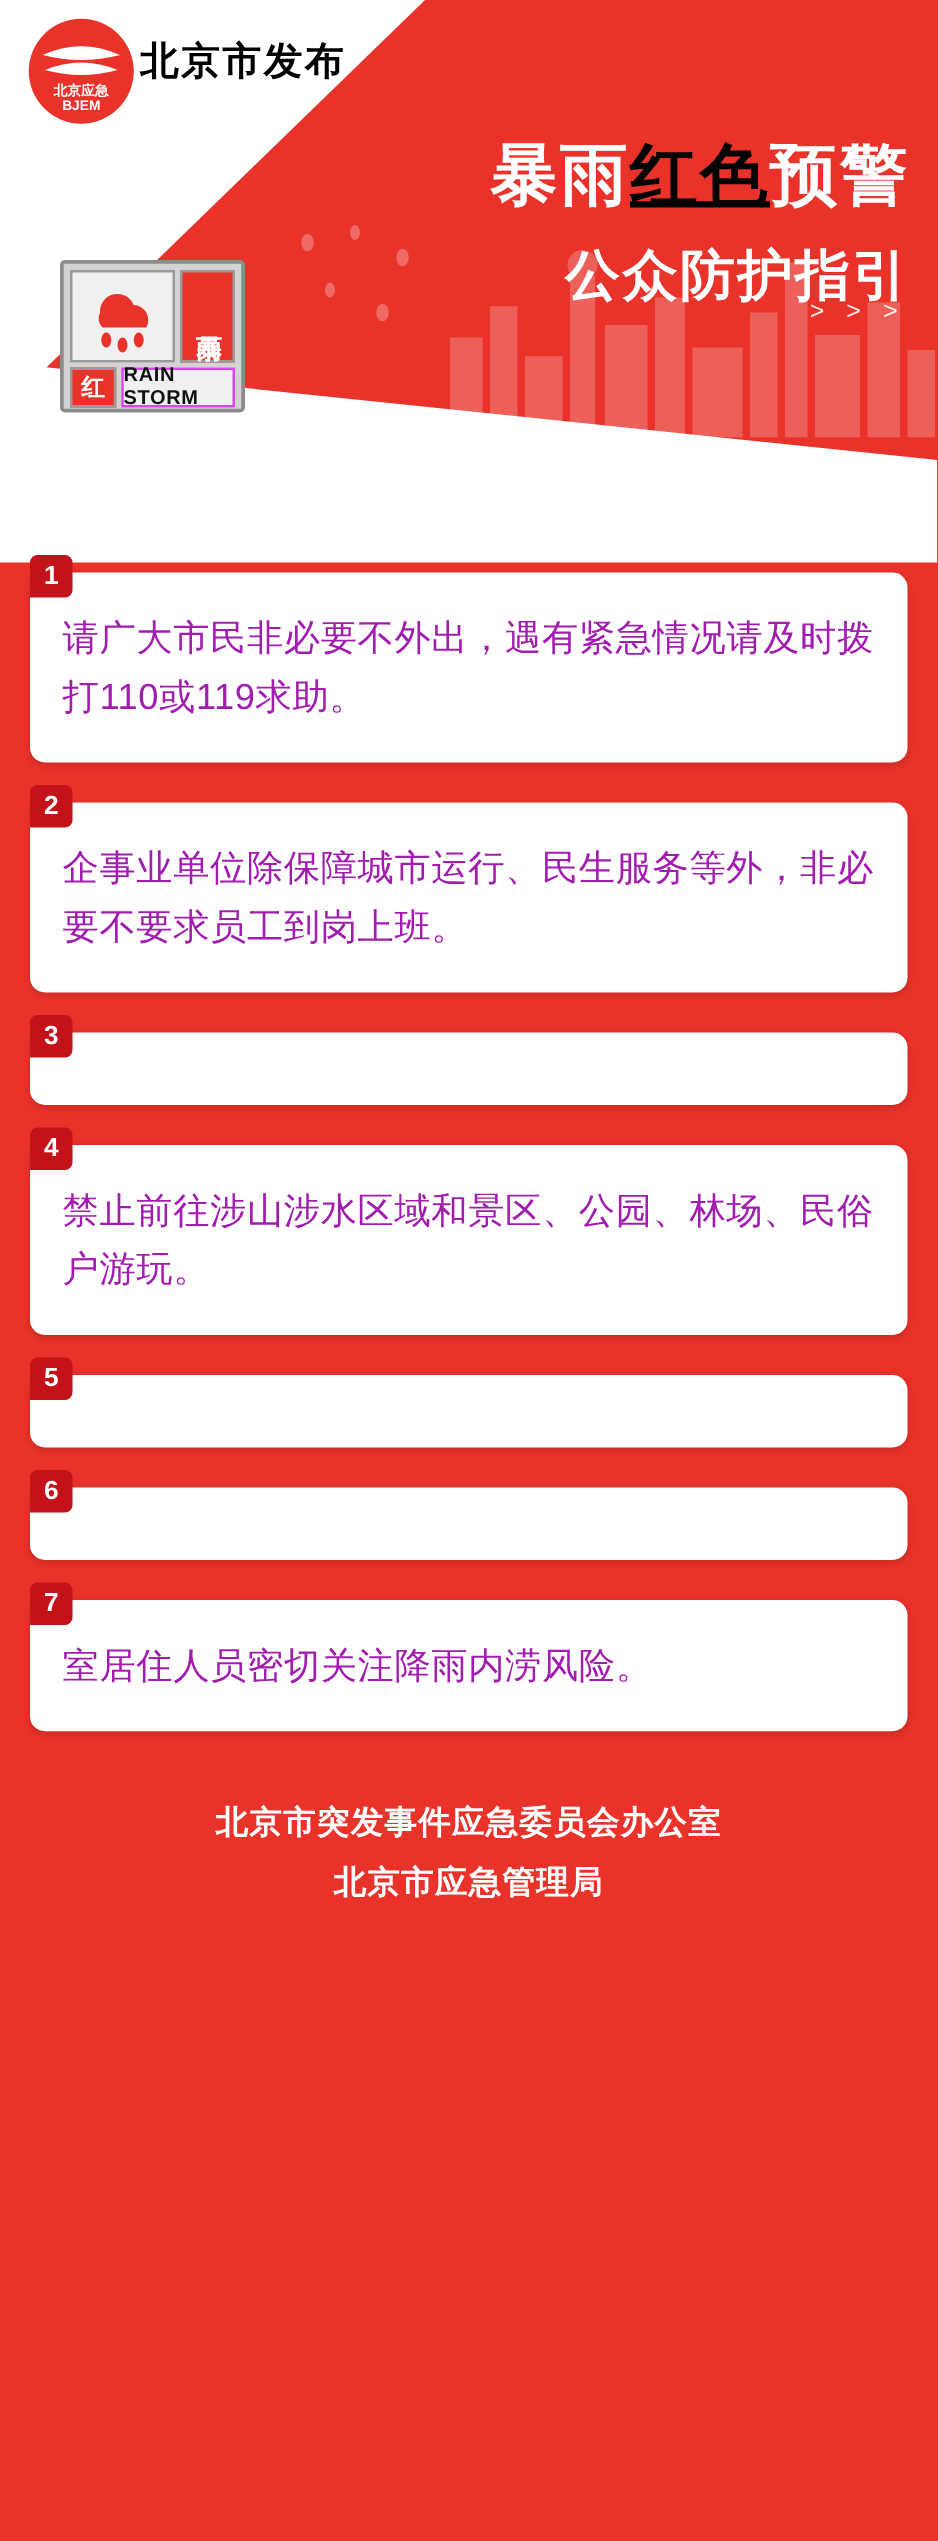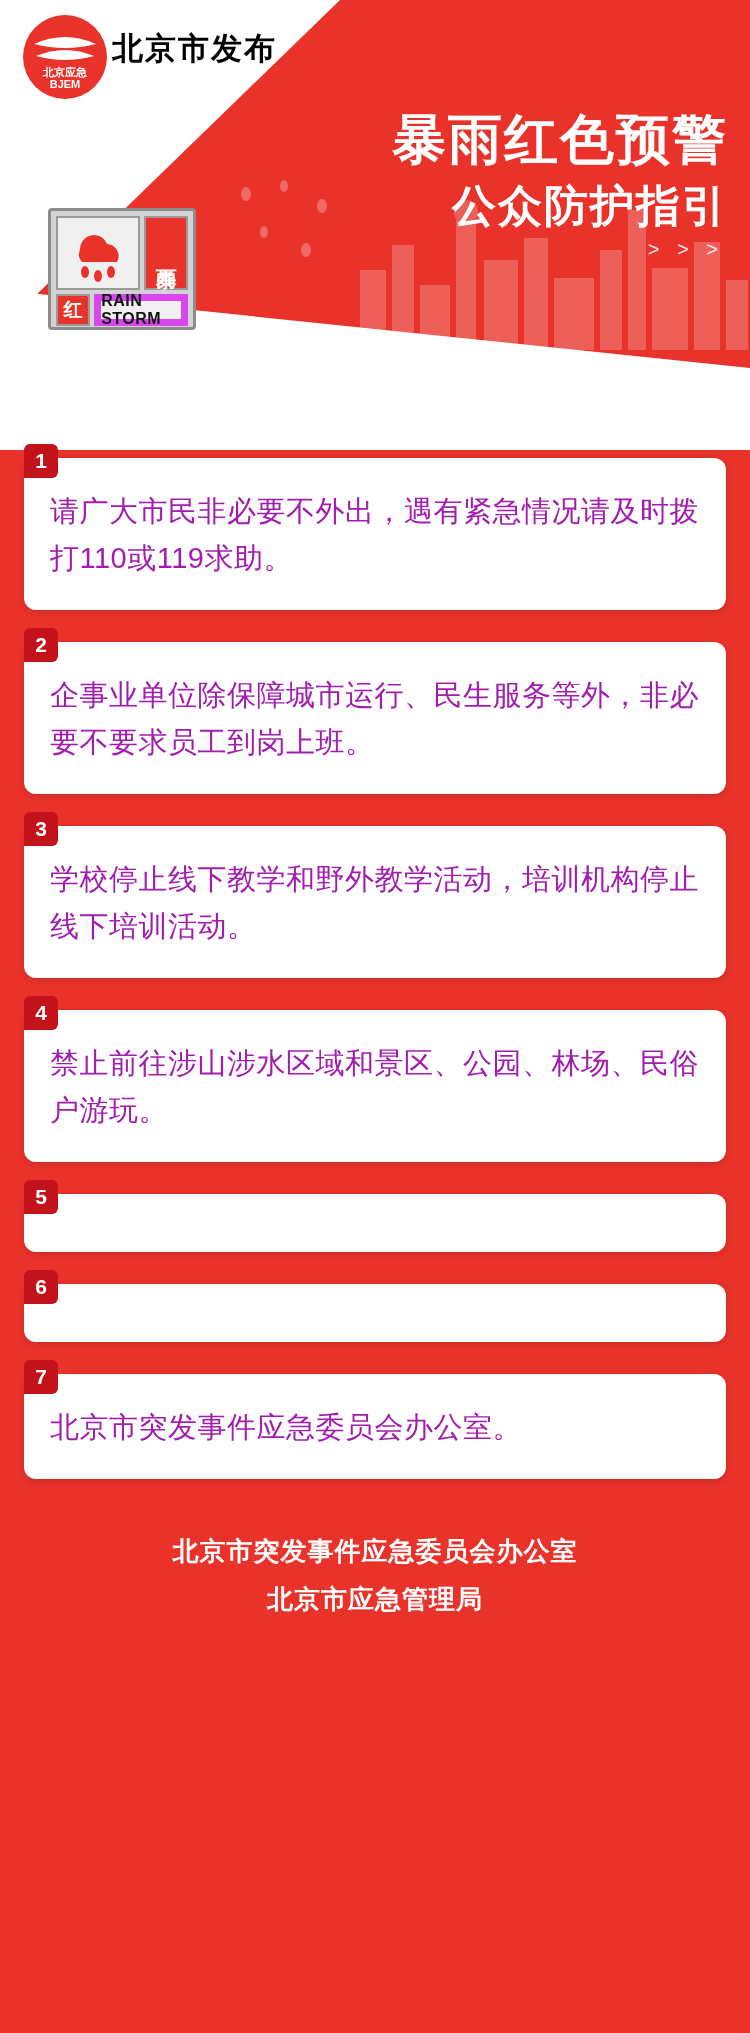--- a/index.html
+++ b/index.html
@@ -66,24 +66,24 @@
   .title-main {
     position: absolute;
     right: 22px; top: 104px;
     font-size: 54px;
     font-weight: bold;
     color: #ffffff;
     letter-spacing: 2px;
     text-align: right;
     white-space: nowrap;
   }
-  .title-main .hl { color: #ffffff; }
+  .title-main .hl { color: #000000; text-decoration: underline; }
   .title-sub {
     position: absolute;
-    right: 22px; top: 177px;
+    right: 22px; top: 191px;
     font-size: 44px;
     font-weight: bold;
     color: #ffffff;
     letter-spacing: 2px;
     text-align: right;
     white-space: nowrap;
   }
   .chev {
     position: absolute;
     right: 26px; top: 238px;
@@ -134,21 +134,21 @@
     background: #e8322a;
     border: 2px solid #9a9a9a;
     color: #ffffff;
     font-size: 19px;
     font-weight: bold;
     display: flex; align-items: center; justify-content: center;
   }
   .signal-en {
     flex: 1 1 auto;
     background: #f0f0f0;
-    border: 7px solid #d946ef;
+    border: 2px solid #d946ef;
     color: #111;
     font-size: 16px;
     font-weight: bold;
     display: flex; align-items: center; justify-content: center;
     letter-spacing: .5px;
   }
 
   
   .list {
     position: relative;
@@ -276,39 +276,38 @@
     <div class="card-text">请广大市民非必要不外出，遇有紧急情况请及时拨打110或119求助。</div>
   </div>
 
   <div class="card">
     <div class="num">2</div>
     <div class="card-text">企事业单位除保障城市运行、民生服务等外，非必要不要求员工到岗上班。</div>
   </div>
 
   <div class="card">
     <div class="num">3</div>
-    <div class="card-text">学校停止线下教学和野外教学活动，培训机构停止线下培训活动。</div>
   </div>
 
   <div class="card">
     <div class="num">4</div>
     <div class="card-text">禁止前往涉山涉水区域和景区、公园、林场、民俗户游玩。</div>
   </div>
 
   <div class="card">
     <div class="num">5</div>
   </div>
 
   <div class="card">
     <div class="num">6</div>
   </div>
 
   <div class="card">
     <div class="num">7</div>
-    <div class="card-text">北京市突发事件应急委员会办公室。</div>
+    <div class="card-text">室居住人员密切关注降雨内涝风险。</div>
   </div>
 
 </div>
 
 <div class="footer">
   <div>北京市突发事件应急委员会办公室</div>
   <div>北京市应急管理局</div>
 </div>
 
 </body></html>

